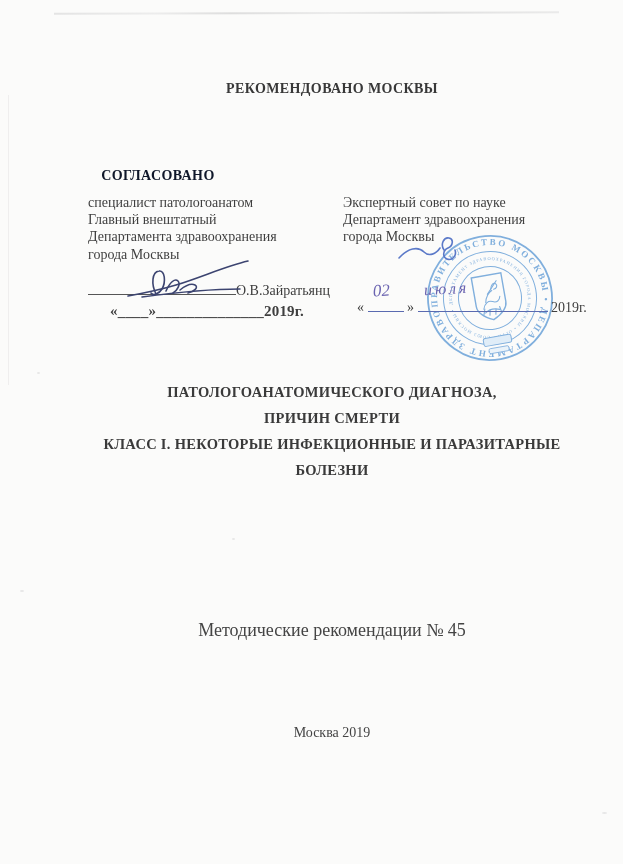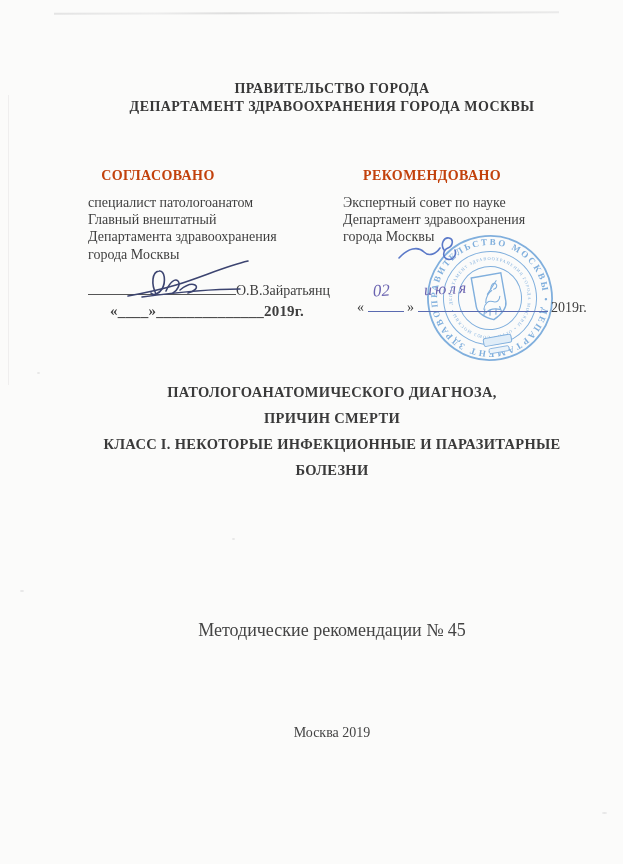--- a/index.html
+++ b/index.html
@@ -23,21 +23,21 @@
     position:absolute;left:8px;top:95px;width:1px;height:290px;
     background:#efeeee;
   }
   .speck{position:absolute;background:#e7e7e7;border-radius:50%;}
   
   .center-col{position:absolute;left:44px;width:576px;text-align:center;}
   .doc-header{top:80px;font-weight:bold;font-size:14px;line-height:18px;letter-spacing:.4px;color:#383838;}
   
   .appr-heading{
     position:absolute;top:168px;width:150px;text-align:center;
-    font-weight:bold;font-size:14px;letter-spacing:.4px;color:#c2410c;
+    font-weight:bold;font-size:14px;letter-spacing:.4px;color:#0f172a;
   }
   .appr-heading.left{left:83px;}
   .appr-heading.right{left:357px;}
   
   .appr-block{position:absolute;top:194px;font-size:14px;line-height:17.2px;color:#3f3f3f;}
   .appr-block.left{left:88px;width:262px;}
   .appr-block.right{left:343px;width:250px;}
   
   .sig-row{position:absolute;left:88px;top:281px;width:260px;font-size:14px;white-space:nowrap;}
   .sig-blank{display:inline-block;width:148px;border-bottom:1px solid #555;height:13px;vertical-align:baseline;}
@@ -71,26 +71,24 @@
 <div class="page">
 
   <div class="scanline-top"></div>
   <div class="scanline-left"></div>
   <div class="speck" style="left:37px;top:372px;width:3px;height:2px;"></div>
   <div class="speck" style="left:232px;top:538px;width:3px;height:2px;"></div>
   <div class="speck" style="left:602px;top:812px;width:5px;height:2px;"></div>
   <div class="speck" style="left:20px;top:590px;width:4px;height:2px;"></div>
 
   <div class="center-col doc-header">
-    <div>ПРАВИТЕЛЬСТВО ГОРОДА</div>
-    <div>ДЕПАРТАМЕНТ ЗДРАВООХРАНЕНИЯ ГОРОДА МОСКВЫ</div>
+    <div>РЕКОМЕНДОВАНО МОСКВЫ</div>
   </div>
 
   <div class="appr-heading left">СОГЛАСОВАНО</div>
-  <div class="appr-heading right">РЕКОМЕНДОВАНО</div>
 
   <div class="appr-block left">
     <div>специалист патологоанатом</div>
     <div>Главный внештатный</div>
     <div>Департамента здравоохранения</div>
     <div>города Москвы</div>
   </div>
 
   <div class="sig-row">
     <span class="sig-blank"></span><span>О.В.Зайратьянц</span>

